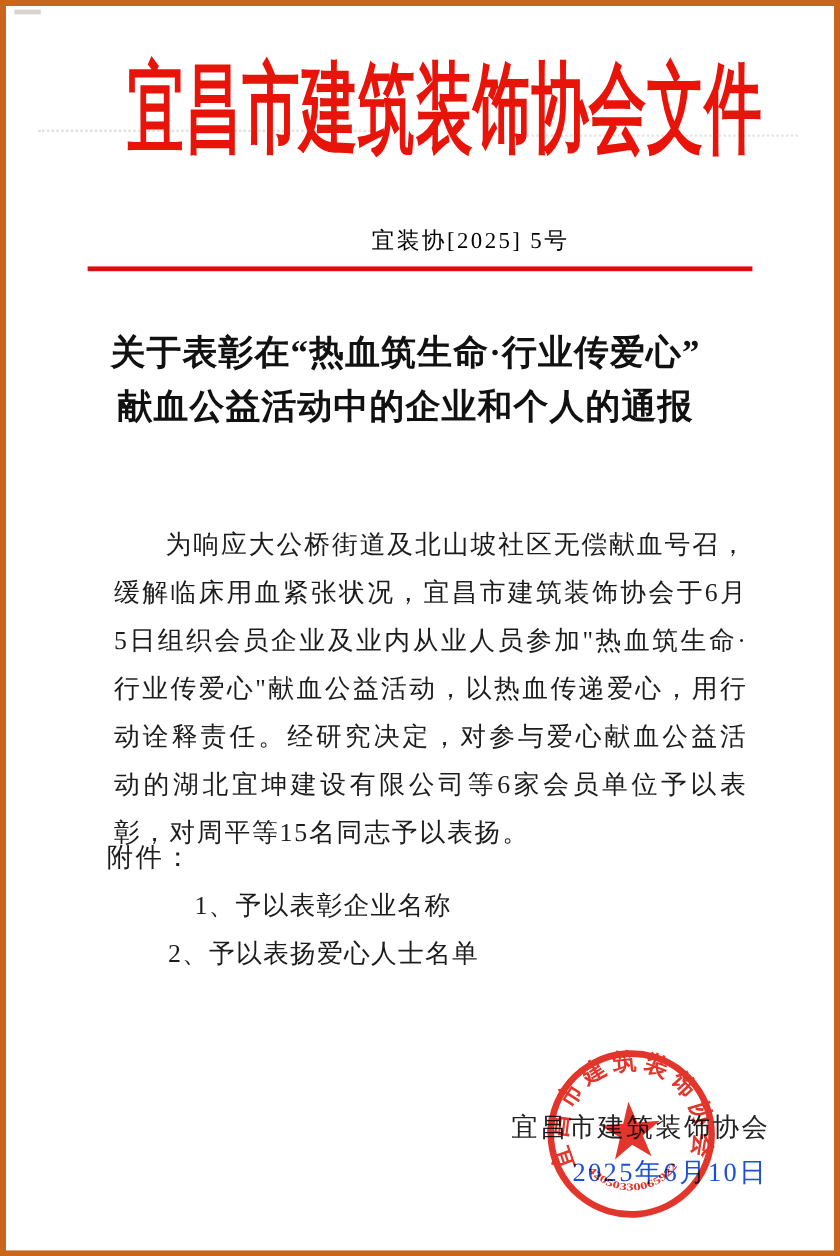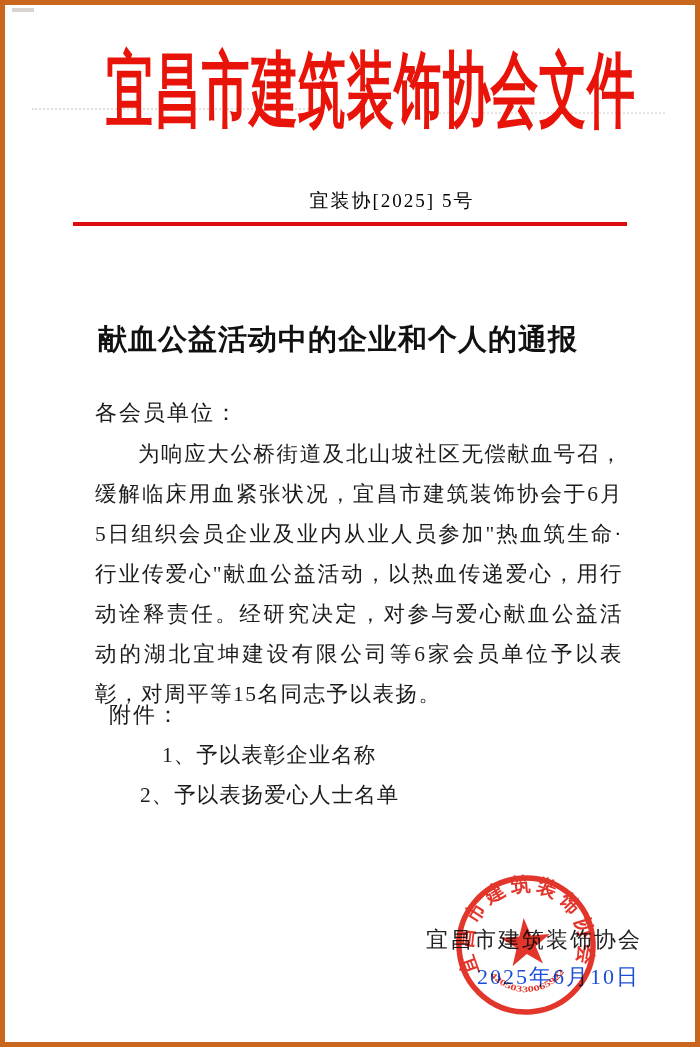--- a/index.html
+++ b/index.html
@@ -16,21 +16,21 @@
   .red-line{position:absolute;top:222px;left:73px;width:554px;height:4px;background:#dd0d0d;}
 
   .doc-title{position:absolute;top:272px;left:0;width:700px;text-align:center;margin:0;
         font-size:29px;font-weight:bold;line-height:45px;color:#111;letter-spacing:1px;
         transform:translateX(-12px);}
 
   .salutation{position:absolute;top:398px;left:95px;font-size:22px;letter-spacing:2px;}
   .body-text{position:absolute;top:434px;left:95px;width:528px;font-size:21.5px;line-height:40px;
         text-align:justify;text-indent:2em;letter-spacing:1.5px;margin:0;}
 
-  .attach-label{position:absolute;top:700px;left:109px;font-size:22px;letter-spacing:2px;}
+  .attach-label{position:absolute;top:700px;left:89px;font-size:22px;letter-spacing:2px;}
   .attach-item1{position:absolute;top:740px;left:140px;font-size:21.5px;letter-spacing:1px;margin-left:22px;}
   .attach-item2{position:absolute;top:780px;left:140px;font-size:21.5px;letter-spacing:1px;text-align:center;}
 
   .sig-org{position:absolute;top:925px;right:58px;font-size:22px;letter-spacing:2px;color:#222;}
   .sig-date{position:absolute;top:962px;right:60px;font-size:22px;letter-spacing:2px;color:#1d4ed8;}
 
   .seal{position:absolute;left:446px;top:865px;width:160px;height:160px;
         mix-blend-mode:multiply;opacity:0.92;transform:rotate(-5deg);}
   .seal text{font-family:"Liberation Serif","DejaVu Serif",serif;}
 
@@ -50,25 +50,24 @@
   <div class="artifact a3"></div>
 
   <div class="red-header">
     <span>宜昌市建筑装饰协会文件</span>
   </div>
 
   <div class="doc-number">宜装协[2025] 5号</div>
   <div class="red-line"></div>
 
   <h1 class="doc-title">
-    <br>
+    <span>关于表彰在“热血筑生命·行业传爱心”</span><br>
     <span>献血公益活动中的企业和个人的通报</span>
   </h1>
 
-  <div class="salutation">各会员单位：</div>
   <p class="body-text">为响应大公桥街道及北山坡社区无偿献血号召，缓解临床用血紧张状况，宜昌市建筑装饰协会于6月5日组织会员企业及业内从业人员参加"热血筑生命·行业传爱心"献血公益活动，以热血传递爱心，用行动诠释责任。经研究决定，对参与爱心献血公益活动的湖北宜坤建设有限公司等6家会员单位予以表彰，对周平等15名同志予以表扬。</p>
 
   <div class="attach-label">附件：</div>
   <div class="attach-item1">1、予以表彰企业名称</div>
   <div class="attach-item2">2、予以表扬爱心人士名单</div>
 
   <div class="sig-org">宜昌市建筑装饰协会</div>
   <div class="sig-date">2025年6月10日</div>
 
   <svg class="seal" viewBox="0 0 160 160" xmlns="http://www.w3.org/2000/svg">

